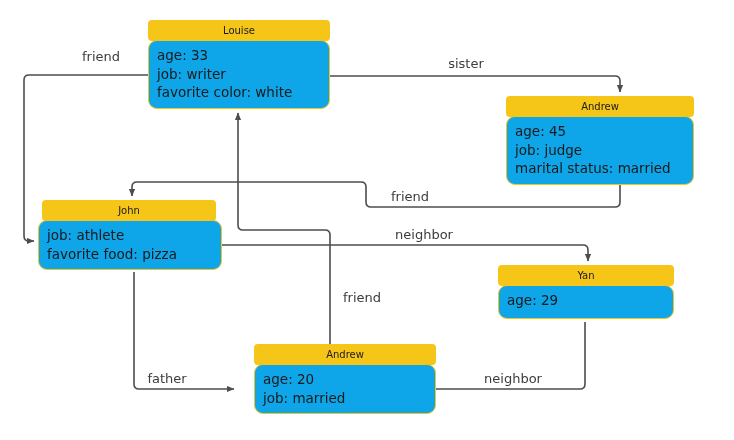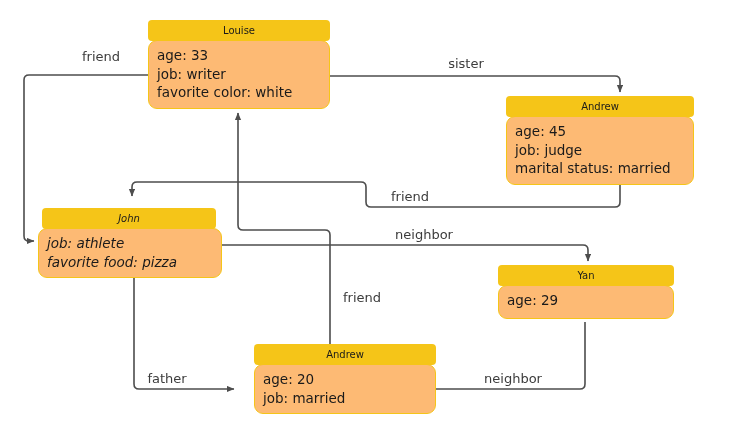--- a/index.html
+++ b/index.html
@@ -4,21 +4,21 @@
 <style>
   html,body{margin:0;padding:0;background:#ffffff;}
   body{width:734px;height:440px;overflow:hidden;font-family:"DejaVu Sans","Liberation Sans",sans-serif;}
   #canvas{position:relative;width:734px;height:440px;background:#ffffff;}
   #edges{position:absolute;left:0;top:0;width:734px;height:440px;}
   .edge-path{fill:none;stroke:#4d4d4d;stroke-width:1.6;}
   .edge-label{font-family:"DejaVu Sans","Liberation Sans",sans-serif;font-size:13px;fill:#3c3c3c;}
   .node{position:absolute;box-sizing:border-box;}
   .node-title{box-sizing:border-box;background:#f5c518;border-radius:4px;height:21px;line-height:21px;
               text-align:center;font-size:10px;color:#1a1a1a;}
-  .node-body{box-sizing:border-box;background:#fdba74;border:1.6px solid #f5c518;border-radius:9px;
+  .node-body{box-sizing:border-box;background:#0ea5e9;border:1.6px solid #f5c518;border-radius:9px;
              padding:5px 8px 6px 8px;margin-top:-1px;}
   .node-row{font-size:13.5px;color:#1a1a1a;line-height:18.5px;white-space:nowrap;}
 </style>
 </head>
 <body>
 
 <div id="canvas">
 
   <svg id="edges" viewBox="0 0 734 440">
     <defs>
@@ -61,21 +61,21 @@
 
   <div class="node" style="left:506px;top:96px;width:188px;">
     <div class="node-title">Andrew</div>
     <div class="node-body">
       <div class="node-row">age: 45</div>
       <div class="node-row">job: judge</div>
       <div class="node-row">marital status: married</div>
     </div>
   </div>
 
-  <div class="node" style="left:38px;top:208px;width:184px;font-style:italic;">
+  <div class="node" style="left:38px;top:200px;width:184px;">
     <div class="node-title" style="width:174px;margin-left:4px;">John</div>
     <div class="node-body">
       <div class="node-row">job: athlete</div>
       <div class="node-row">favorite food: pizza</div>
     </div>
   </div>
 
   <div class="node" style="left:498px;top:265px;width:176px;">
     <div class="node-title">Yan</div>
     <div class="node-body" style="height:34px;">

